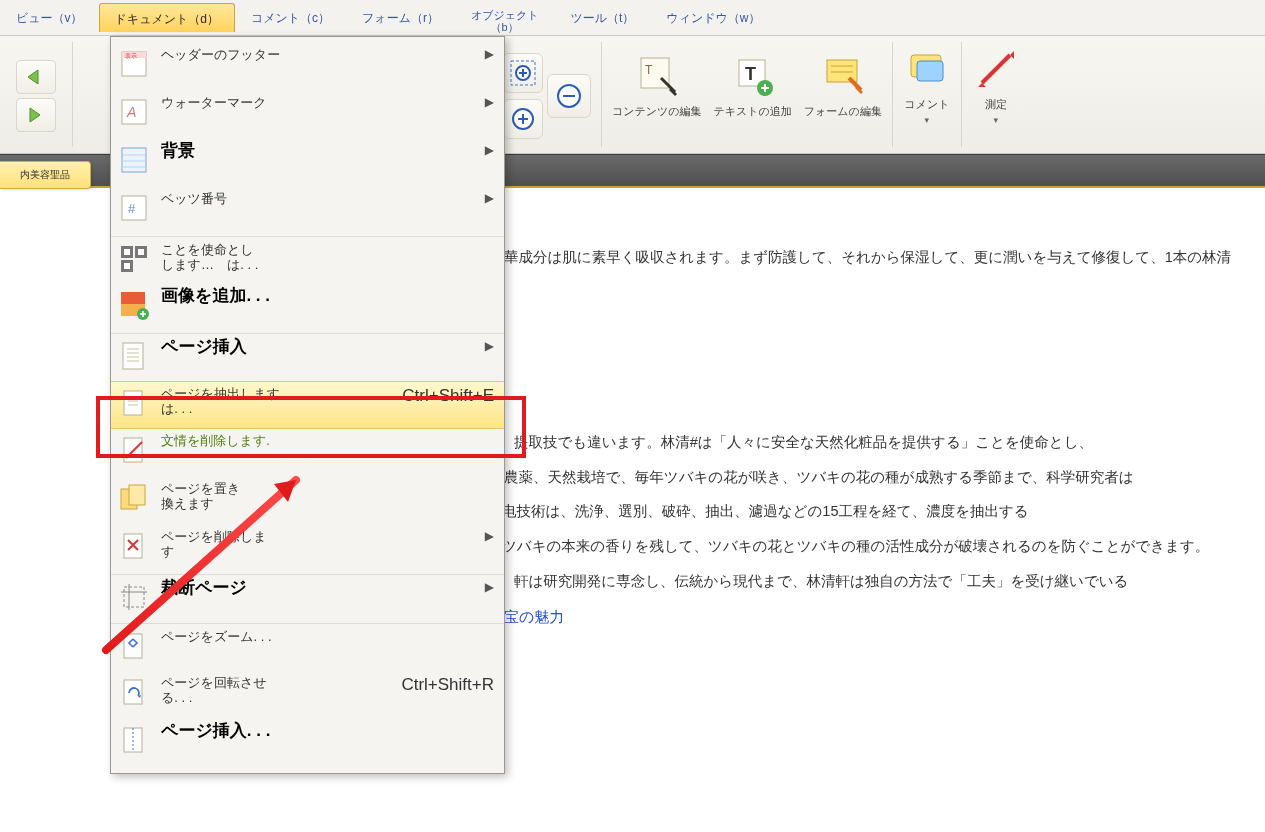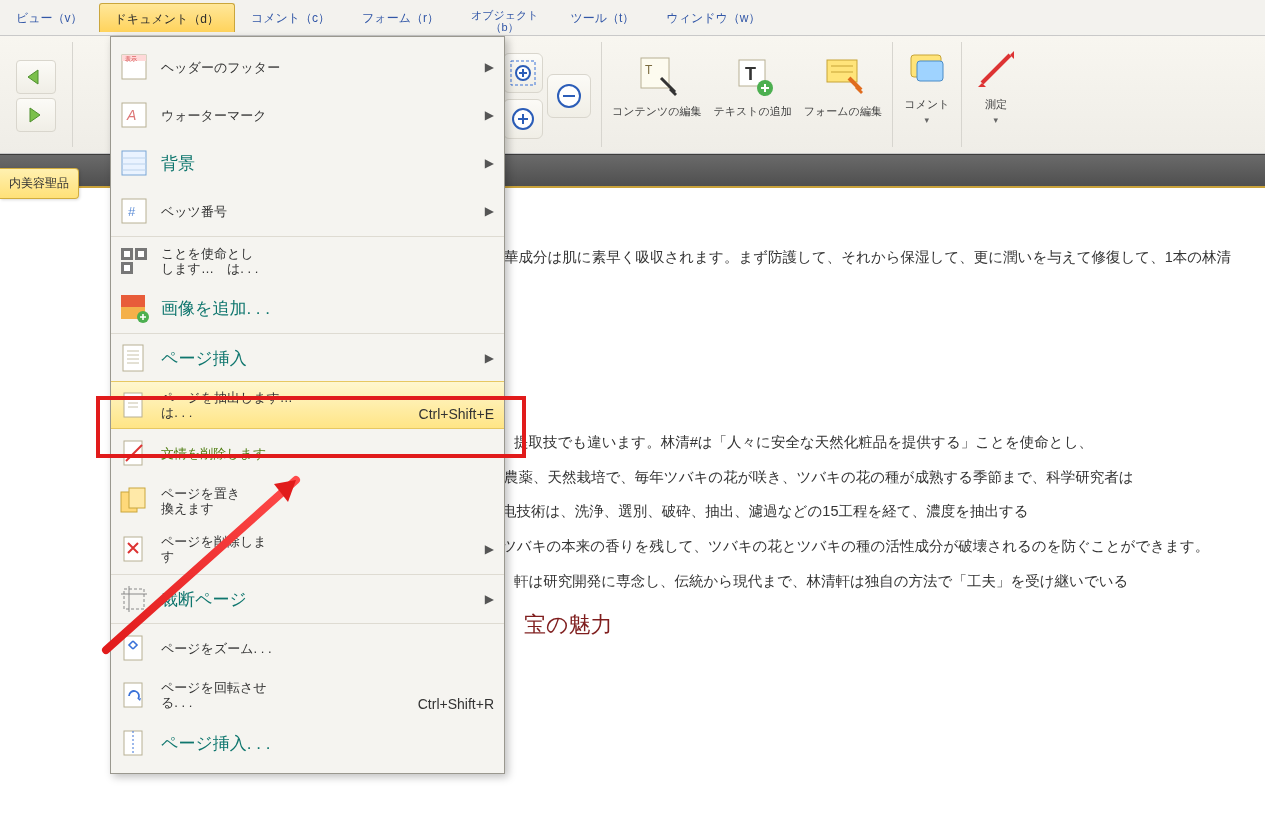--- a/index.html
+++ b/index.html
@@ -104,69 +104,69 @@
   .darkband {
     height: 34px;
     background: linear-gradient(#6a6a6a,#4f4f4f);
     border-top: 1px solid #3d3d3d;
     border-bottom: 2px solid #c9a23a;
   }
 
   
   .yellow-tag {
     position:absolute;
-    left:0; top:168px;
+    left:0; top:161px;
     background: linear-gradient(#fff0b0,#ffe178);
     border:1px solid #d2ad3e;
     border-left:none;
     border-radius:0 4px 4px 0;
-    padding:6px 9px;
-    font-size:12px;
+    padding:6px 20px;
+    font-size:10px;
     color:#333;
     box-shadow:1px 1px 3px rgba(0,0,0,.15);
   }
 
   
   .doc {
     position:absolute;
     left:104px; top:240px; right:10px;
     font-size:14.5px; color:#333; line-height:2.4;
   }
   .doc p { white-space: nowrap; }
-  .doc .sub { font-size:22px; color:#7f1d1d;padding-left:20px; }
+  .doc .sub { font-size:15px; color:#1d4ed8; }
 
   
   .dropdown {
     position:absolute;
     left:110px; top:36px;
     width:395px;
     background:#f5f4f0;
     border:1px solid #9a988f;
     box-shadow:3px 3px 8px rgba(0,0,0,.25);
     padding:6px 0;
   }
   .dd-item {
-    display:flex; align-items:center;
+    display:flex; 
     padding:4px 10px 4px 6px;
     height:48px;
     position:relative;
   }
   .dd-item.sep { border-top:1px solid #dedbd2; margin-top:1px; padding-top:5px;}
   .dd-item .ico {
     width:34px; height:34px; margin-right:10px;
     display:flex; align-items:center; justify-content:center;
     flex-shrink:0;
   }
   .dd-item .txt { flex:1; font-size:13px; color:#333; line-height:15px; }
-  .dd-item .txt.big { font-size:17px; font-weight:400; color:#0f766e; }
+  .dd-item .txt.big { font-size:17px; font-weight:700; color:#000000; }
   .dd-item .arrow {
     color:#555; font-size:12px; margin-left:6px;
   }
   .dd-item .shortcut {
-    color:#333; font-size:14px; margin-left:8px;margin-top:17px;
+    color:#333; font-size:17px; margin-left:8px;
   }
   .dd-item.highlight {
     background: linear-gradient(#fff7cf,#ffe586);
     border-top:1px solid #e7c862;
     border-bottom:1px solid #e7c862;
   }
 
   
   .red-rect {
     position:absolute;

